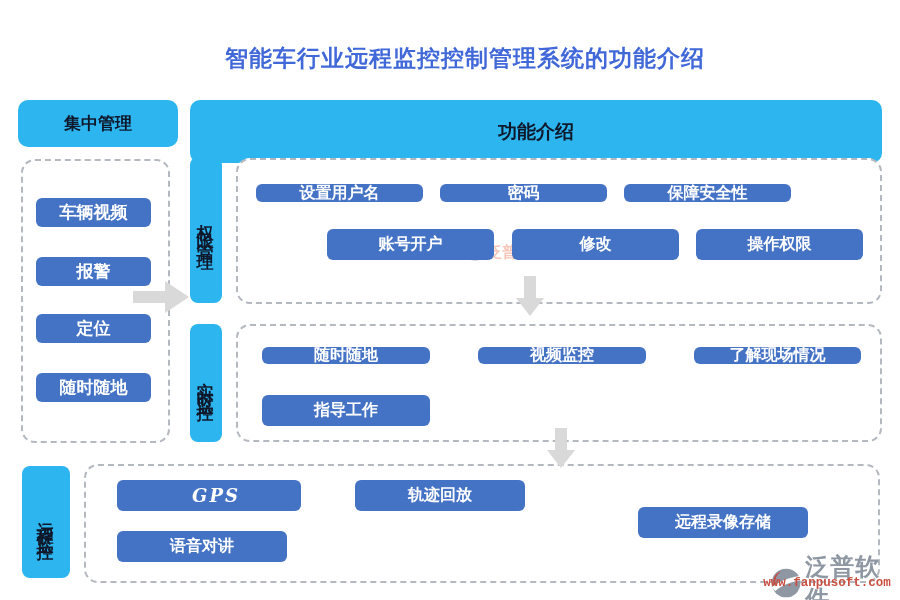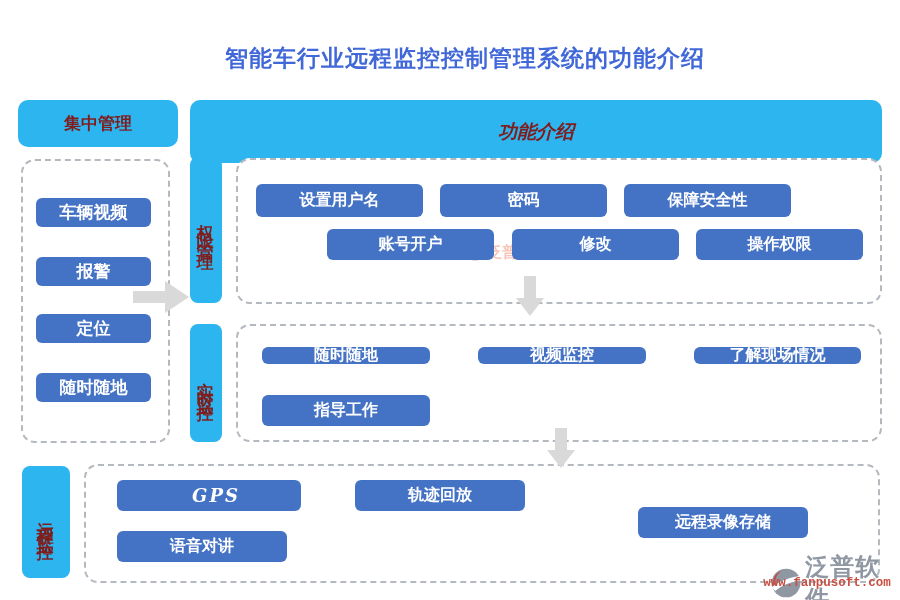--- a/index.html
+++ b/index.html
@@ -1,40 +1,40 @@
 <!DOCTYPE html>
 <html><head>
 <meta charset="utf-8">
 <style>
   html,body{margin:0;padding:0;background:#fff;}
   .page{position:relative;width:900px;height:600px;background:#fff;overflow:hidden;
         font-family:"DejaVu Sans","Liberation Sans",sans-serif;}
   .title{position:absolute;left:0;top:28px;width:100%;margin:15px;text-align:center;
          font-family:"DejaVu Serif","Liberation Serif",serif;
          font-size:23px;font-weight:bold;color:#4168d9;letter-spacing:1px;}
-  .cyan{position:absolute;background:#2db5ef;color:#7f1d1d;border-radius:10px;
+  .cyan{position:absolute;background:#2db5ef;color:#0f172a;border-radius:10px;
         display:flex;align-items:center;justify-content:center;font-weight:bold;}
   .hdr-left{left:18px;top:100px;width:160px;height:47px;font-size:17px;}
-  .hdr-right{left:190px;top:100px;width:692px;height:63px;font-size:19px;font-style:italic;}
+  .hdr-right{left:190px;top:100px;width:692px;height:63px;font-size:19px;}
   .vlabel{writing-mode:vertical-rl;text-orientation:upright;font-size:17px;}
   .vl1{left:190px;top:157px;width:32px;height:146px;letter-spacing:10px;border-radius:8px;}
   .vl2{left:190px;top:324px;width:32px;height:118px;letter-spacing:7px;border-radius:8px;}
   .vl3{left:22px;top:466px;width:48px;height:112px;letter-spacing:7px;border-radius:8px;}
   .dashed{position:absolute;border:2px dashed #b4b8bf;border-radius:14px;background:#fff;box-sizing:border-box;}
   .left-box{left:21px;top:159px;width:149px;height:284px;}
   .box1{left:236px;top:158px;width:646px;height:146px;}
   .box2{left:236px;top:324px;width:646px;height:118px;}
   .box3{left:84px;top:464px;width:796px;height:119px;}
   .btn{position:absolute;background:#4472c4;color:#fff;border-radius:6px;z-index:2;
        display:flex;align-items:center;justify-content:center;font-weight:bold;font-size:16px;}
   
   .lb{left:36px;width:115px;height:29px;font-size:17px;}
   .lb0{top:198px}.lb1{top:257px}.lb2{top:314px}.lb3{top:373px}
   
-  .s1r1{top:184px;width:167px;height:33px;}
+  .s1r1{top:184px;width:167px;height:18px;}
   .s1r2{top:229px;width:167px;height:31px;}
   .p11{left:256px}.p12{left:440px}.p13{left:624px}
   .p14{left:327px}.p15{left:512px}.p16{left:696px}
   
   .s2{height:17px;width:168px;top:347px;}
   .p21{left:262px}.p22{left:478px}.p23{left:694px;width:167px}
   .p24{left:262px;top:395px;width:168px;height:31px;}
   
   .s3{width:170px;height:31px;}
   .p31{left:117px;top:480px}.p32{left:355px;top:480px}

